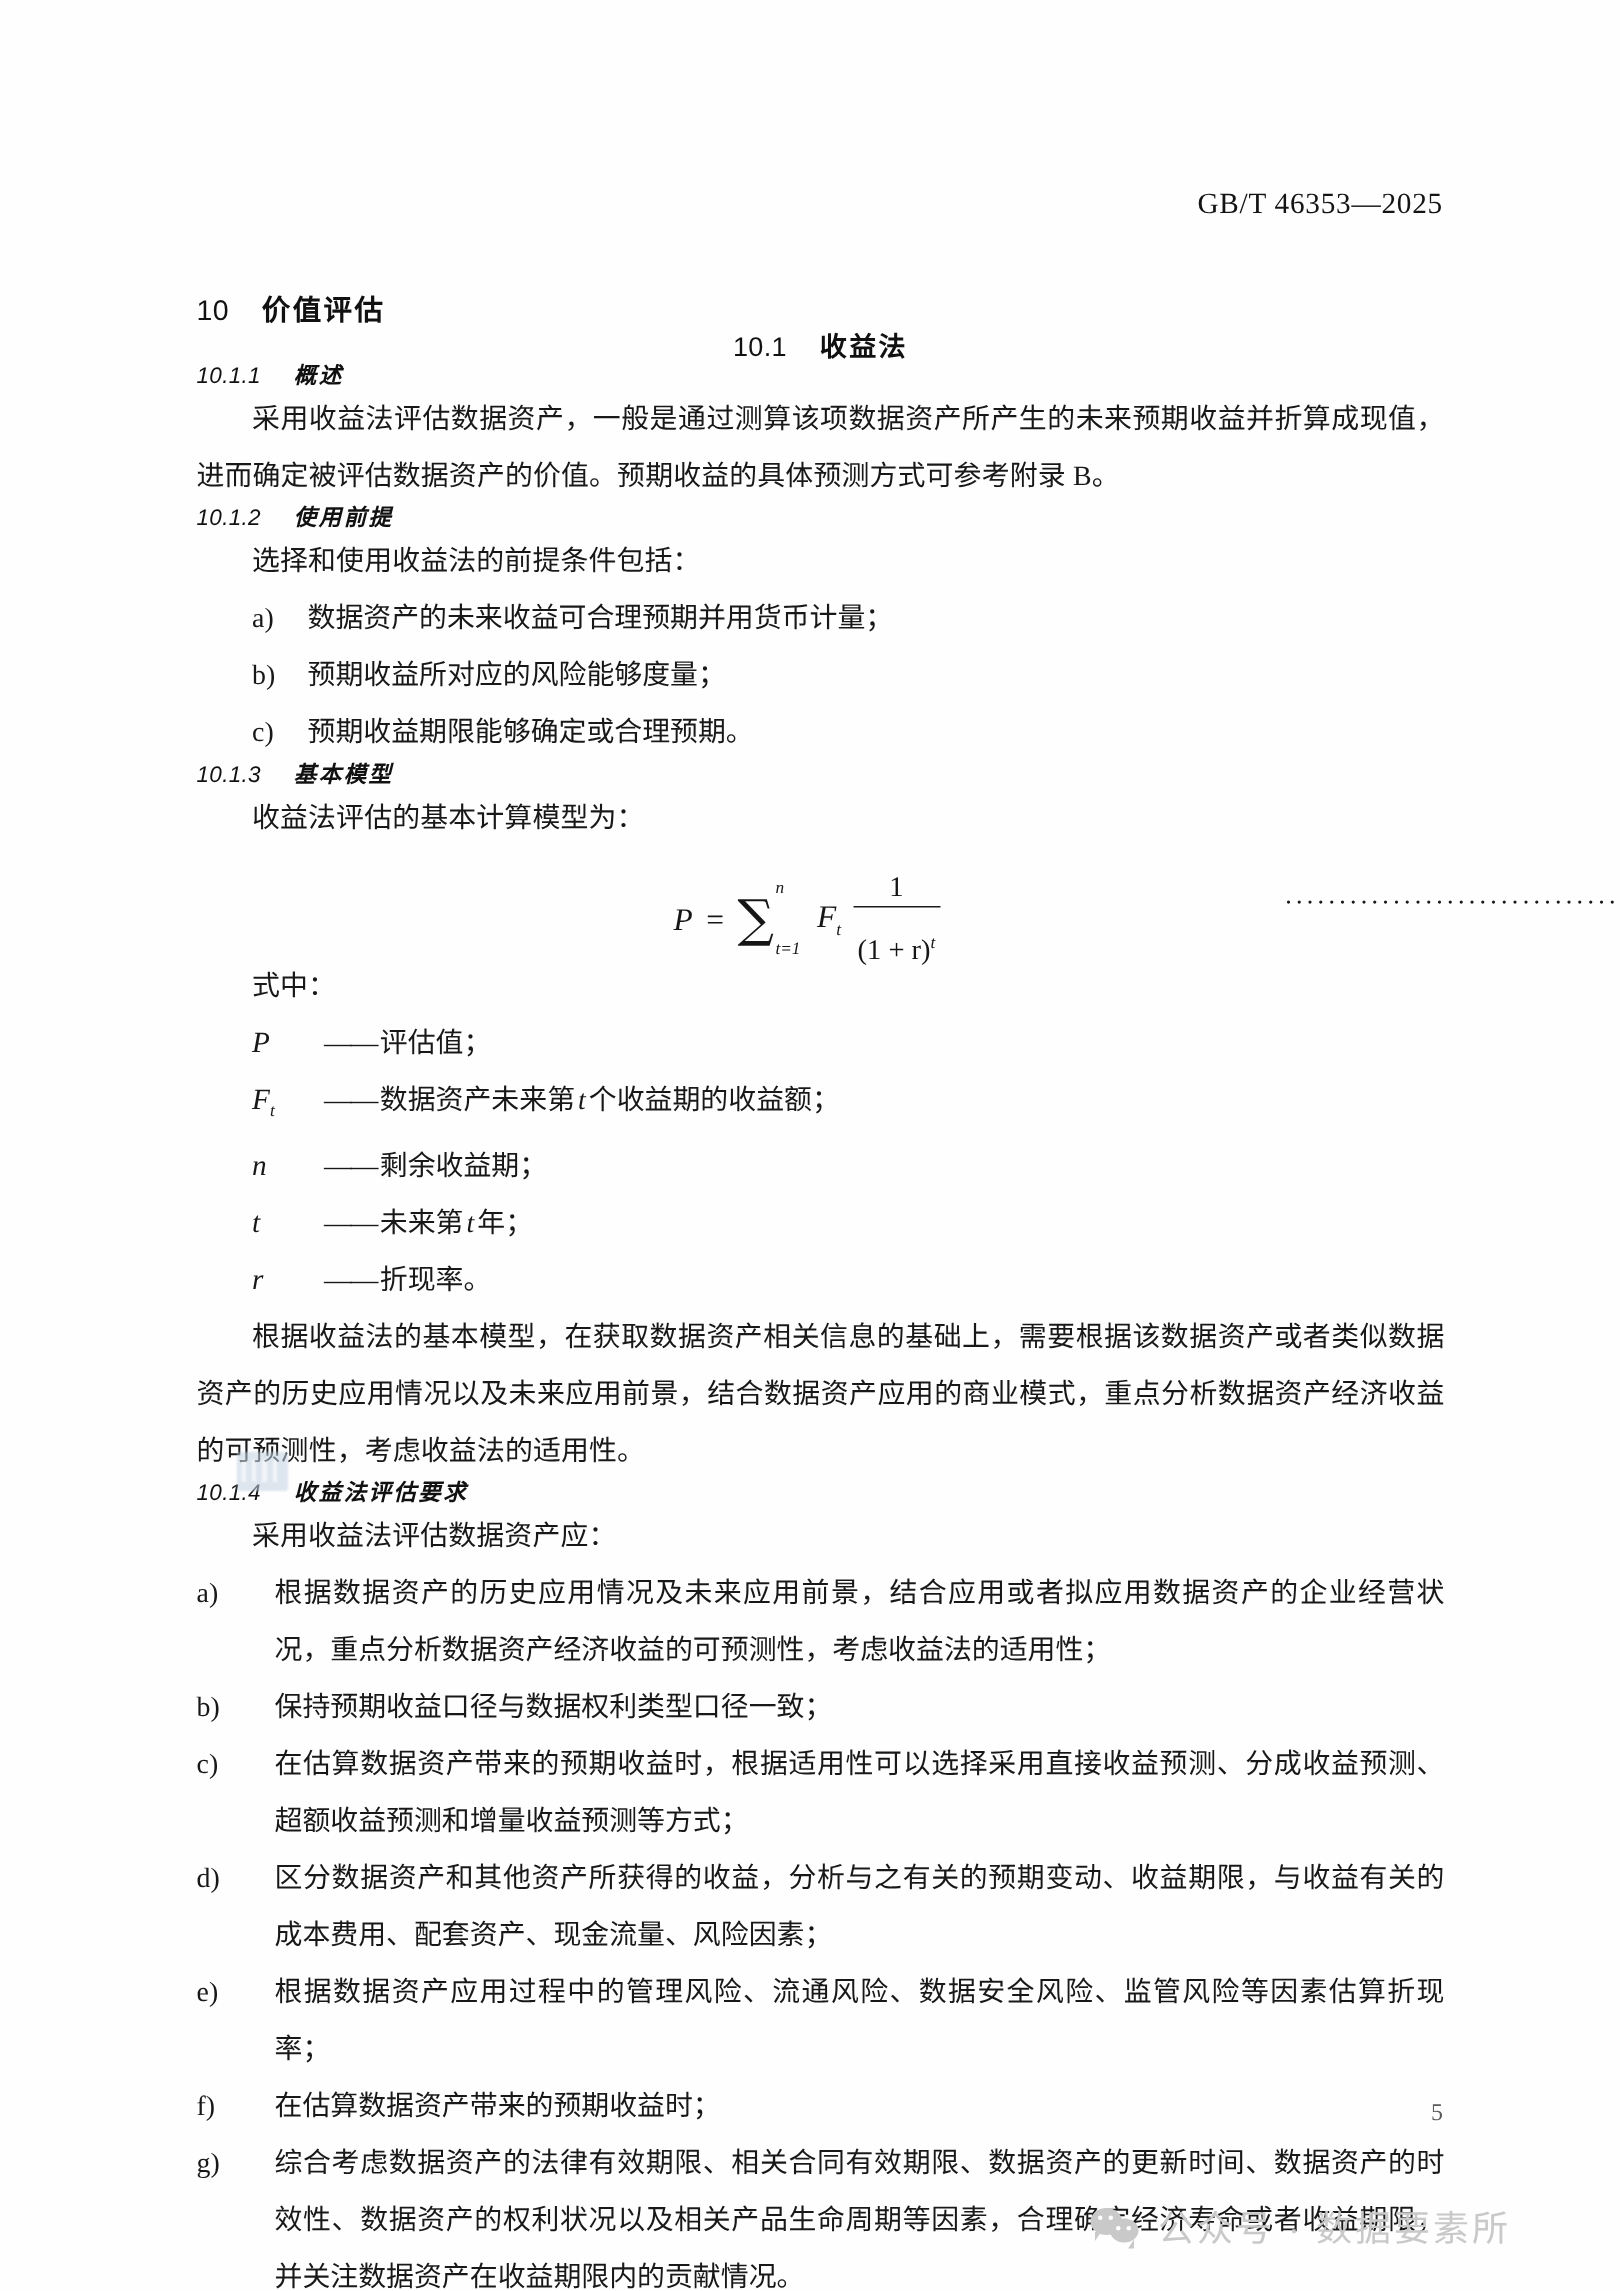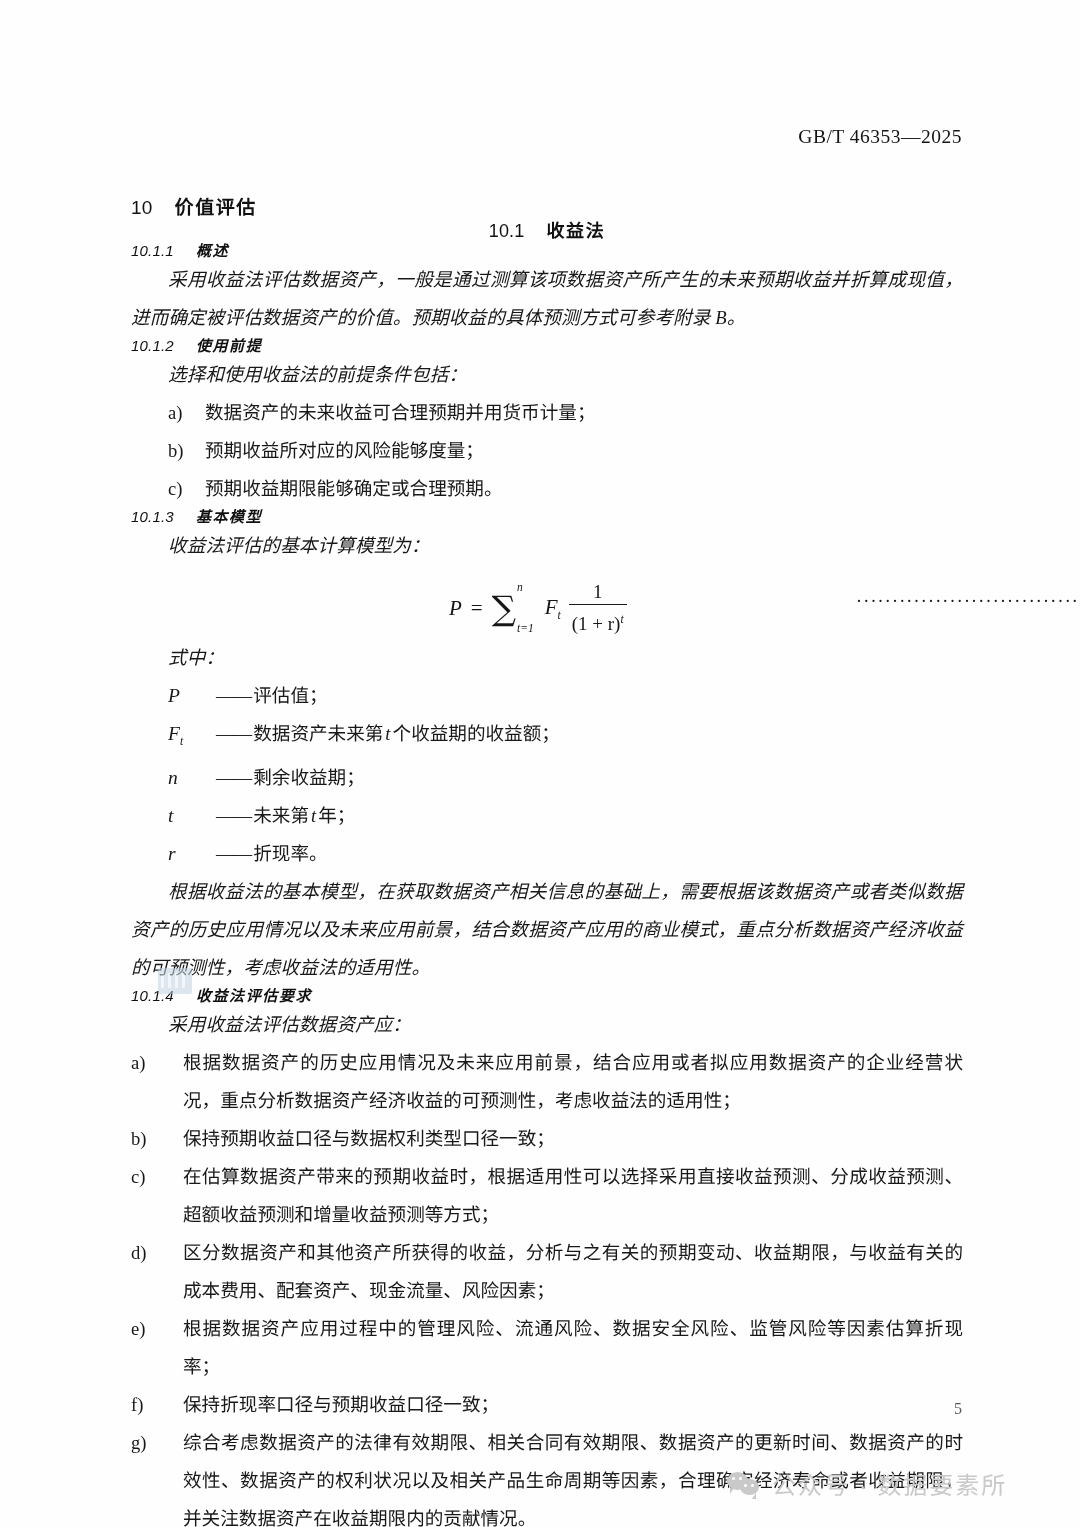--- a/index.html
+++ b/index.html
@@ -74,21 +74,20 @@
   .sec-1014  { margin-top: 37px; }
 
   p.para {
     margin: 0;
     font-size: 18.6px;
     line-height: 38px;
     text-align: justify;
     text-justify: inter-ideograph;
     letter-spacing: 0.1px;
     color: #181818;
-    font-style: italic;
   }
   p.indent {
     text-indent: 37px;
   }
   p.lead {
     text-indent: 37px;
   }
   .gap-sm { margin-top: 16px; }
 
   
@@ -170,21 +169,21 @@
   }
   .frac {
     display: inline-flex;
     flex-direction: column;
     align-items: center;
     margin-left: 8px;
     font-size: 19px;
     line-height: 1.18;
   }
   .frac .numr { padding: 0 6px 1px 6px; }
-  .frac .den  { padding: 8px 3px 0 3px; border-top: 1.3px solid #1a1a1a; }
+  .frac .den  { padding: 18px 3px 0 3px; border-top: 1.3px solid #1a1a1a; }
 
   .leader {
     position: absolute;
     left: 725px;
     top: 14px;
     font-size: 18px;
     letter-spacing: 0px;
     color: #191919;
     white-space: nowrap;
   }
@@ -433,21 +432,21 @@
       <li>
         <span class="mark">d)</span>
         <span class="txt">区分数据资产和其他资产所获得的收益，分析与之有关的预期变动、收益期限，与收益有关的成本费用、配套资产、现金流量、风险因素；</span>
       </li>
       <li>
         <span class="mark">e)</span>
         <span class="txt">根据数据资产应用过程中的管理风险、流通风险、数据安全风险、监管风险等因素估算折现率；</span>
       </li>
       <li>
         <span class="mark">f)</span>
-        <span class="txt">保持折现率口径与预期收益口径一致；</span>
+        <span class="txt">在估算数据资产带来的预期收益时；</span>
       </li>
       <li>
         <span class="mark">g)</span>
         <span class="txt">综合考虑数据资产的法律有效期限、相关合同有效期限、数据资产的更新时间、数据资产的时效性、数据资产的权利状况以及相关产品生命周期等因素，合理确定经济寿命或者收益期限，并关注数据资产在收益期限内的贡献情况。</span>
       </li>
     </ul>
 
   </div>
 
   <div class="wm-blue"></div>

